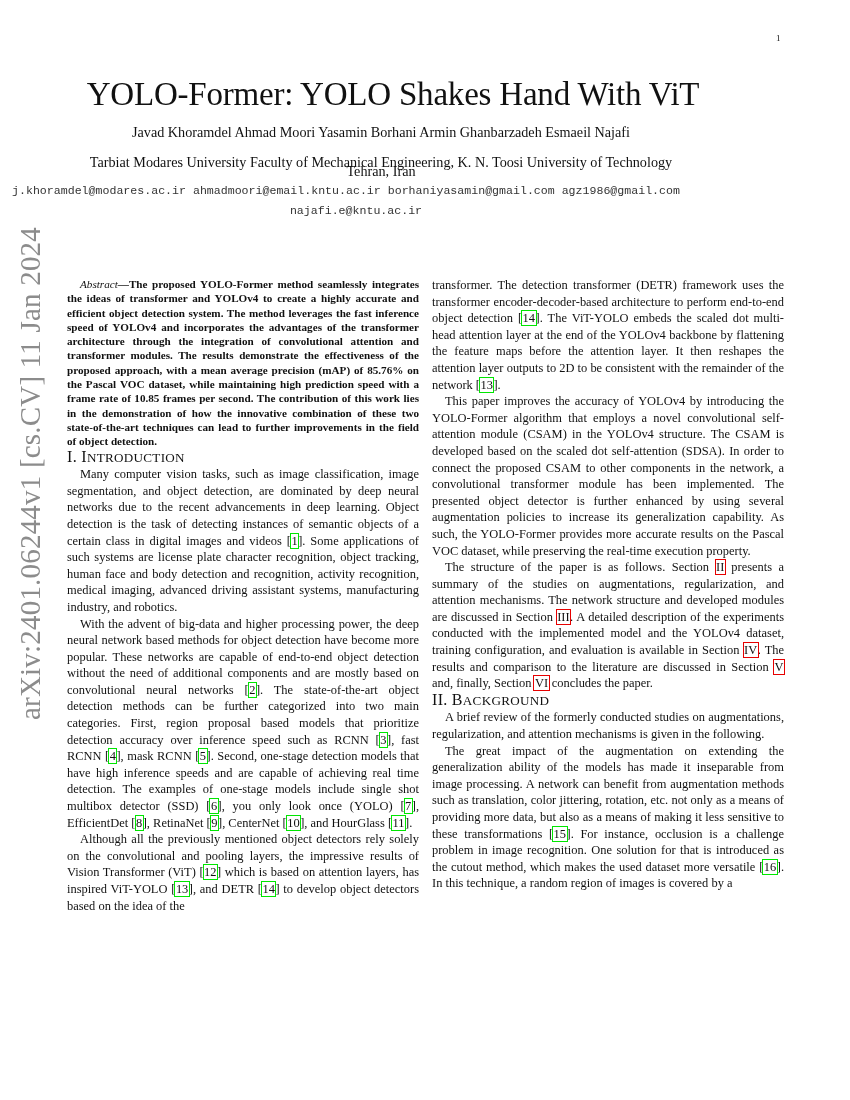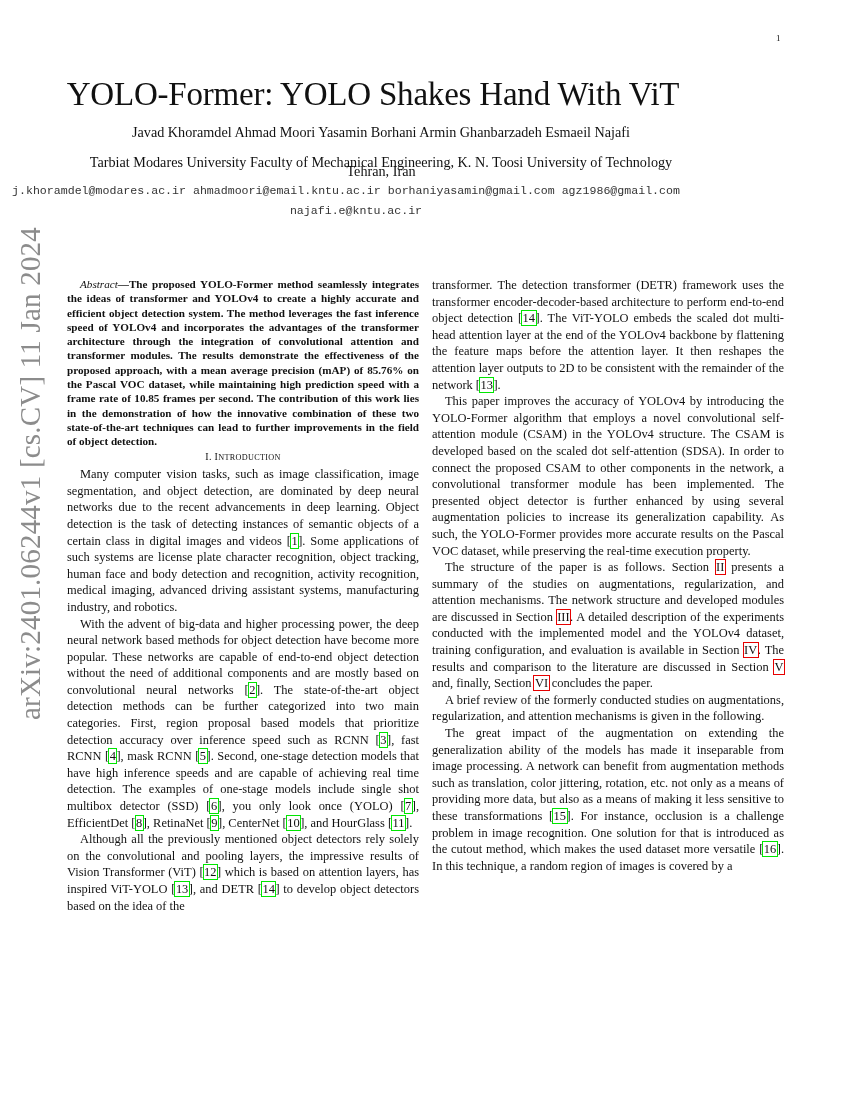--- a/index.html
+++ b/index.html
@@ -5,21 +5,21 @@
   html, body { margin: 0; padding: 0; background: #ffffff; }
   body {
     width: 850px; height: 1100px; position: relative; overflow: hidden;
     font-family: "Liberation Serif", "DejaVu Serif", serif; color: #111;
   }
   .page-number {
     position: absolute; top: 33px; left: 776px; font-size: 9px;
   }
   .title {
     position: absolute; top: 74px; left: 0; width: 746px; text-align: center;
-    font-size: 33px; letter-spacing: -0.2px; line-height: 40px;
+    font-size: 33px; letter-spacing: -0.2px; line-height: 40px; padding-left: 20px;
   }
   .authors, .affil, .city {
     position: absolute; left: 0; width: 762px; text-align: center;
     font-size: 14.2px; line-height: 18px;
   }
   .authors { top: 123px; }
   .affil { top: 153px; }
   .city { top: 162px; }
   .emails {
     position: absolute; left: 0; width: 692px; text-align: center;
@@ -40,21 +40,21 @@
     font-size: 12.45px; line-height: 16.6px; text-align: justify;
     hyphens: auto;
   }
   .col.left { left: 67px; }
   .col.right { left: 432px; top: 277px; }
   .col p { margin: 0; text-indent: 13px; }
   .abstract { font-weight: bold; font-size: 11.15px; line-height: 14.3px; }
   .abstract .lbl, .index .lbl { font-style: italic; font-weight: normal; }
   .index { font-weight: bold; font-size: 11.15px; line-height: 14.3px; margin-top: 9px !important; }
   .sec-head {
-    text-align: center; font-size: 10px; margin: 22px 0 6px 0; text-indent: 0 !important;
+    font-size: 16px; margin: 22px 0 6px 0; text-indent: 0 !important;
     letter-spacing: 0.3px;
   }
   .sec-head .sc { font-variant: small-caps; }
   .subsec { font-style: italic; margin: 22px 0 4px 0 !important; text-indent: 0 !important; }
   .cite {
     outline: 1.4px solid #00e600; outline-offset: -0.5px; padding: 0 0.5px;
   }
   .sref {
     outline: 1.4px solid #e60000; outline-offset: -0.5px; padding: 0 0.5px;
   }
@@ -86,18 +86,19 @@
   <p><span>Although all the previously mentioned object detectors rely solely on the convolutional and pooling layers, the impressive results of Vision Transformer (ViT) [</span><span class="cite">12</span><span>] which is based on attention layers, has inspired ViT-YOLO [</span><span class="cite">13</span><span>], and DETR [</span><span class="cite">14</span><span id="split-anchor">] to develop object detectors based on the idea of the</span></p>
 </div>
 
 <div class="col right">
   <p style="text-indent:0"><span id="p3-cont">transformer. The detection transformer (DETR) framework uses the transformer encoder-decoder-based architecture to perform end-to-end object detection [</span><span class="cite">14</span><span>]. The ViT-YOLO embeds the scaled dot multi-head attention layer at the end of the YOLOv4 backbone by flattening the feature maps before the attention layer. It then reshapes the attention layer outputs to 2D to be consistent with the remainder of the network [</span><span class="cite">13</span><span>].</span></p>
 
   <p>This paper improves the accuracy of YOLOv4 by introducing the YOLO-Former algorithm that employs a novel convolutional self-attention module (CSAM) in the YOLOv4 structure. The CSAM is developed based on the scaled dot self-attention (SDSA). In order to connect the proposed CSAM to other components in the network, a convolutional transformer module has been implemented. The presented object detector is further enhanced by using several augmentation policies to increase its generalization capability. As such, the YOLO-Former provides more accurate results on the Pascal VOC dataset, while preserving the real-time execution property.</p>
 
   <p><span>The structure of the paper is as follows. Section </span><span class="sref">II</span><span> presents a summary of the studies on augmentations, regularization, and attention mechanisms. The network structure and developed modules are discussed in Section </span><span class="sref">III</span><span>. A detailed description of the experiments conducted with the implemented model and the YOLOv4 dataset, training configuration, and evaluation is available in Section </span><span class="sref">IV</span><span>. The results and comparison to the literature are discussed in Section </span><span class="sref">V</span><span> and, finally, Section </span><span class="sref">VI</span><span> concludes the paper.</span></p>
 
+  <p class="sec-head"><span>II. </span><span>B</span><span class="sc" style="font-size:0.82em">ACKGROUND</span></p>
 
   <p>A brief review of the formerly conducted studies on augmentations, regularization, and attention mechanisms is given in the following.</p>
 
 
   <p><span>The great impact of the augmentation on extending the generalization ability of the models has made it inseparable from image processing. A network can benefit from augmentation methods such as translation, color jittering, rotation, etc. not only as a means of providing more data, but also as a means of making it less sensitive to these transformations [</span><span class="cite">15</span><span>]. For instance, occlusion is a challenge problem in image recognition. One solution for that is introduced as the cutout method, which makes the used dataset more versatile [</span><span class="cite">16</span><span>]. In this technique, a random region of images is covered by a</span></p>
 </div>
 
 </body></html>

